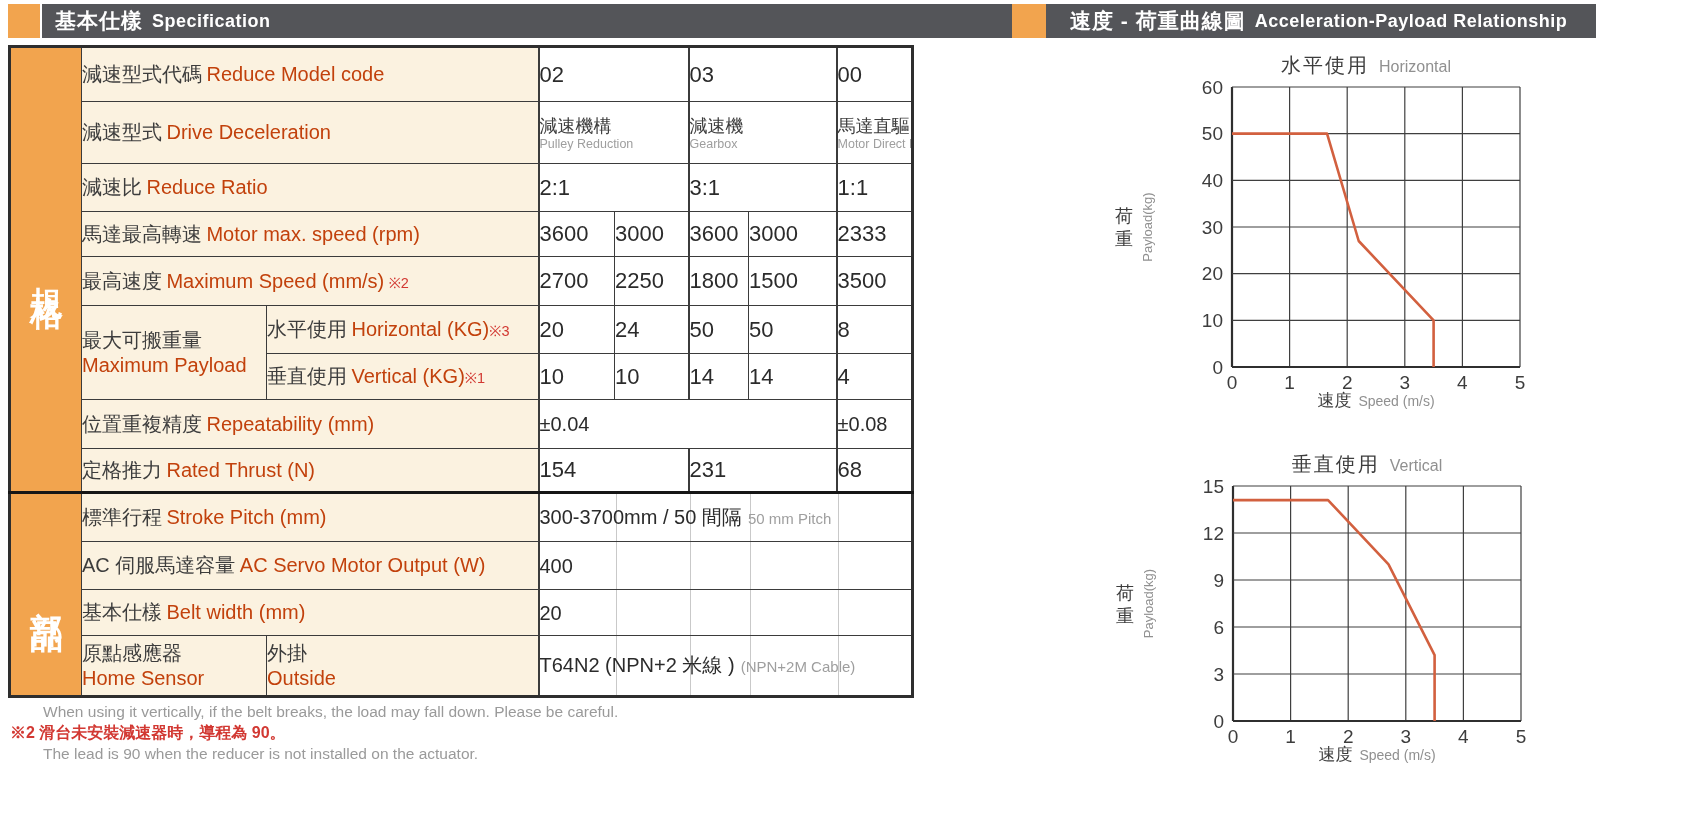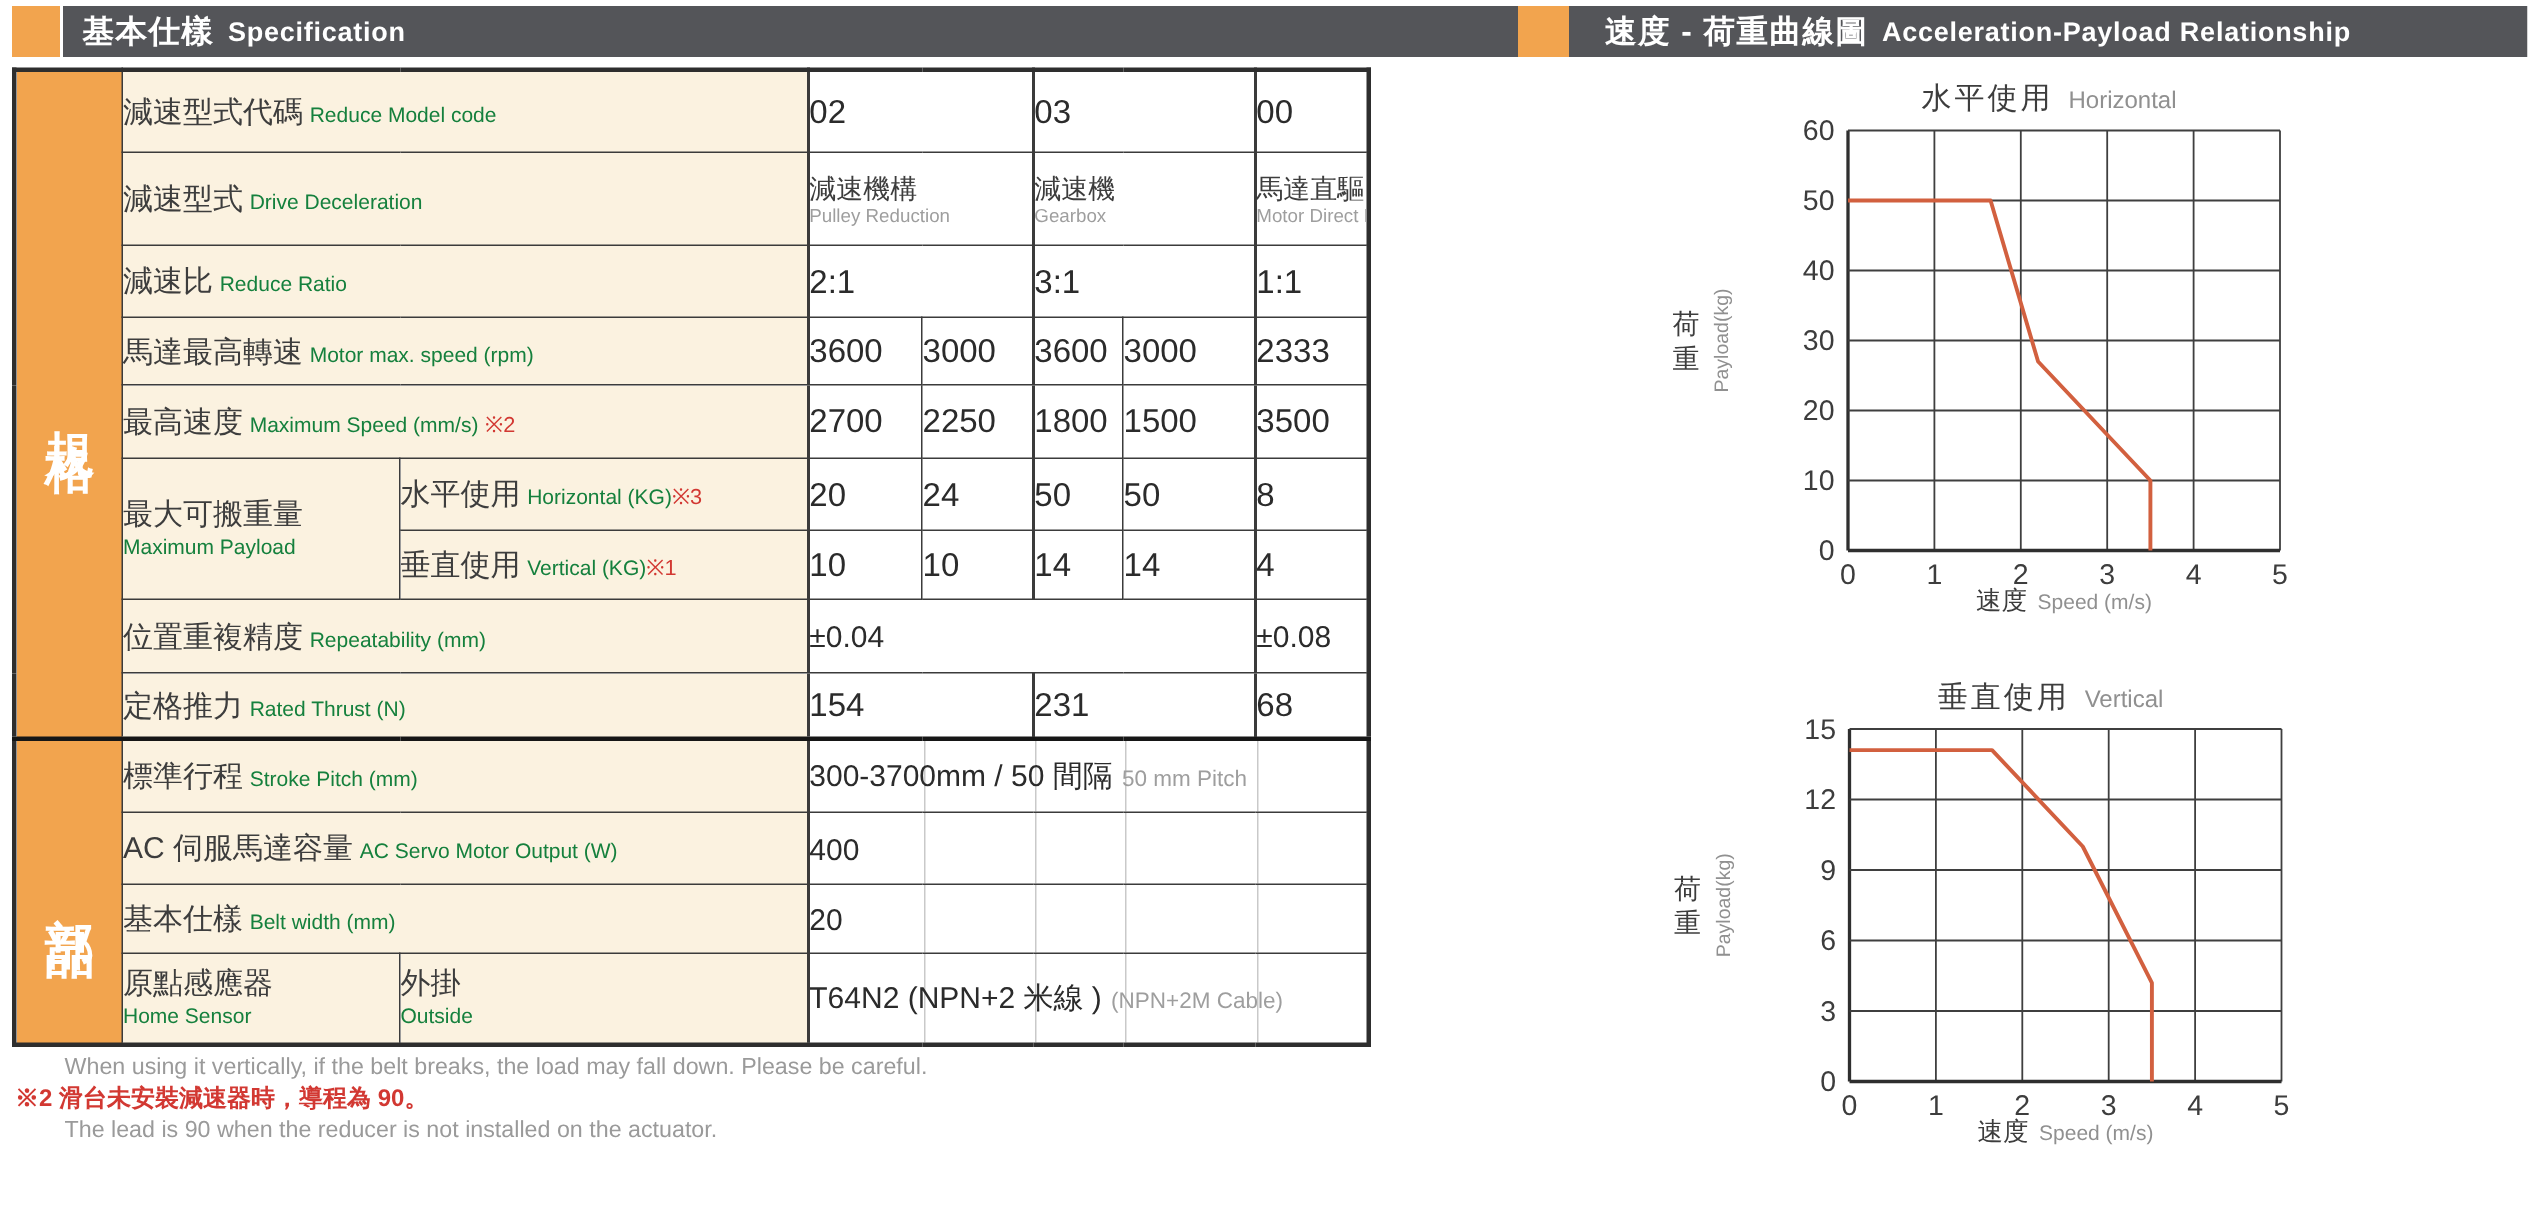--- a/index.html
+++ b/index.html
@@ -24,21 +24,21 @@
     border:3px solid #2e2e2e;
   }
   table.spec td{border:1.5px solid #3b3b3b;padding:0;overflow:hidden;}
   td.side{
     background:#f2a44e;color:#ffffff;font-weight:bold;font-size:33px;
     writing-mode:vertical-rl;text-orientation:upright;text-align:center;
     letter-spacing:10px;border-right:2px solid #3b3b3b;
   }
   td.lab{background:#fbf2e0;text-align:left;padding-left:9px;}
   .zh{font-size:20px;color:#3d3d3d;}
-  .en{font-size:14px;color:#15803d;}
+  .en{font-size:20px;color:#c2410c;}
   .note{font-size:14.5px;color:#d23832;}
   .blk{display:block;line-height:1.25;}
   td.val{text-align:left;font-size:22px;color:#2b2b2b;}
   td.val .vzh{font-size:18px;color:#3d3d3d;display:block;line-height:1.25;margin-top:2px;}
   td.val .ven{font-size:12.5px;color:#9e9e9e;display:block;line-height:1.1;white-space:nowrap;}
   td.val .big{font-size:20px;color:#2b2b2b;}
   td.val .gry{font-size:15px;color:#9e9e9e;}
   .vmain{border-left:2px solid #3b3b3b !important;}
   .vsub{border-left:1px solid #8f8f8f !important;}
   .lsub{border-left:1px solid #777777 !important;background:#fbf2e0;padding-left:9px;}
@@ -59,21 +59,21 @@
 </style>
 </head>
 <body>
 
 <div class="abs accent" style="left:8px;"></div>
 <div class="abs hbar" style="left:42px;width:1123px;">
   <span class="hzh">基本仕樣</span>
   <span class="hen">Specification</span>
 </div>
 <div class="abs accent" style="left:1012px;width:34px;"></div>
-<div class="abs hbar" style="left:1046px;width:639px;padding-left:24px;">
+<div class="abs hbar" style="left:1046px;width:550px;padding-left:24px;">
   <span class="hzh">速度 - 荷重曲線圖</span>
   <span class="hen">Acceleration-Payload Relationship</span>
 </div>
 
 <table class="spec">
   <colgroup>
     <col style="width:72px">
       <col style="width:185px">
       <col style="width:272px">
     <col style="width:76px">

